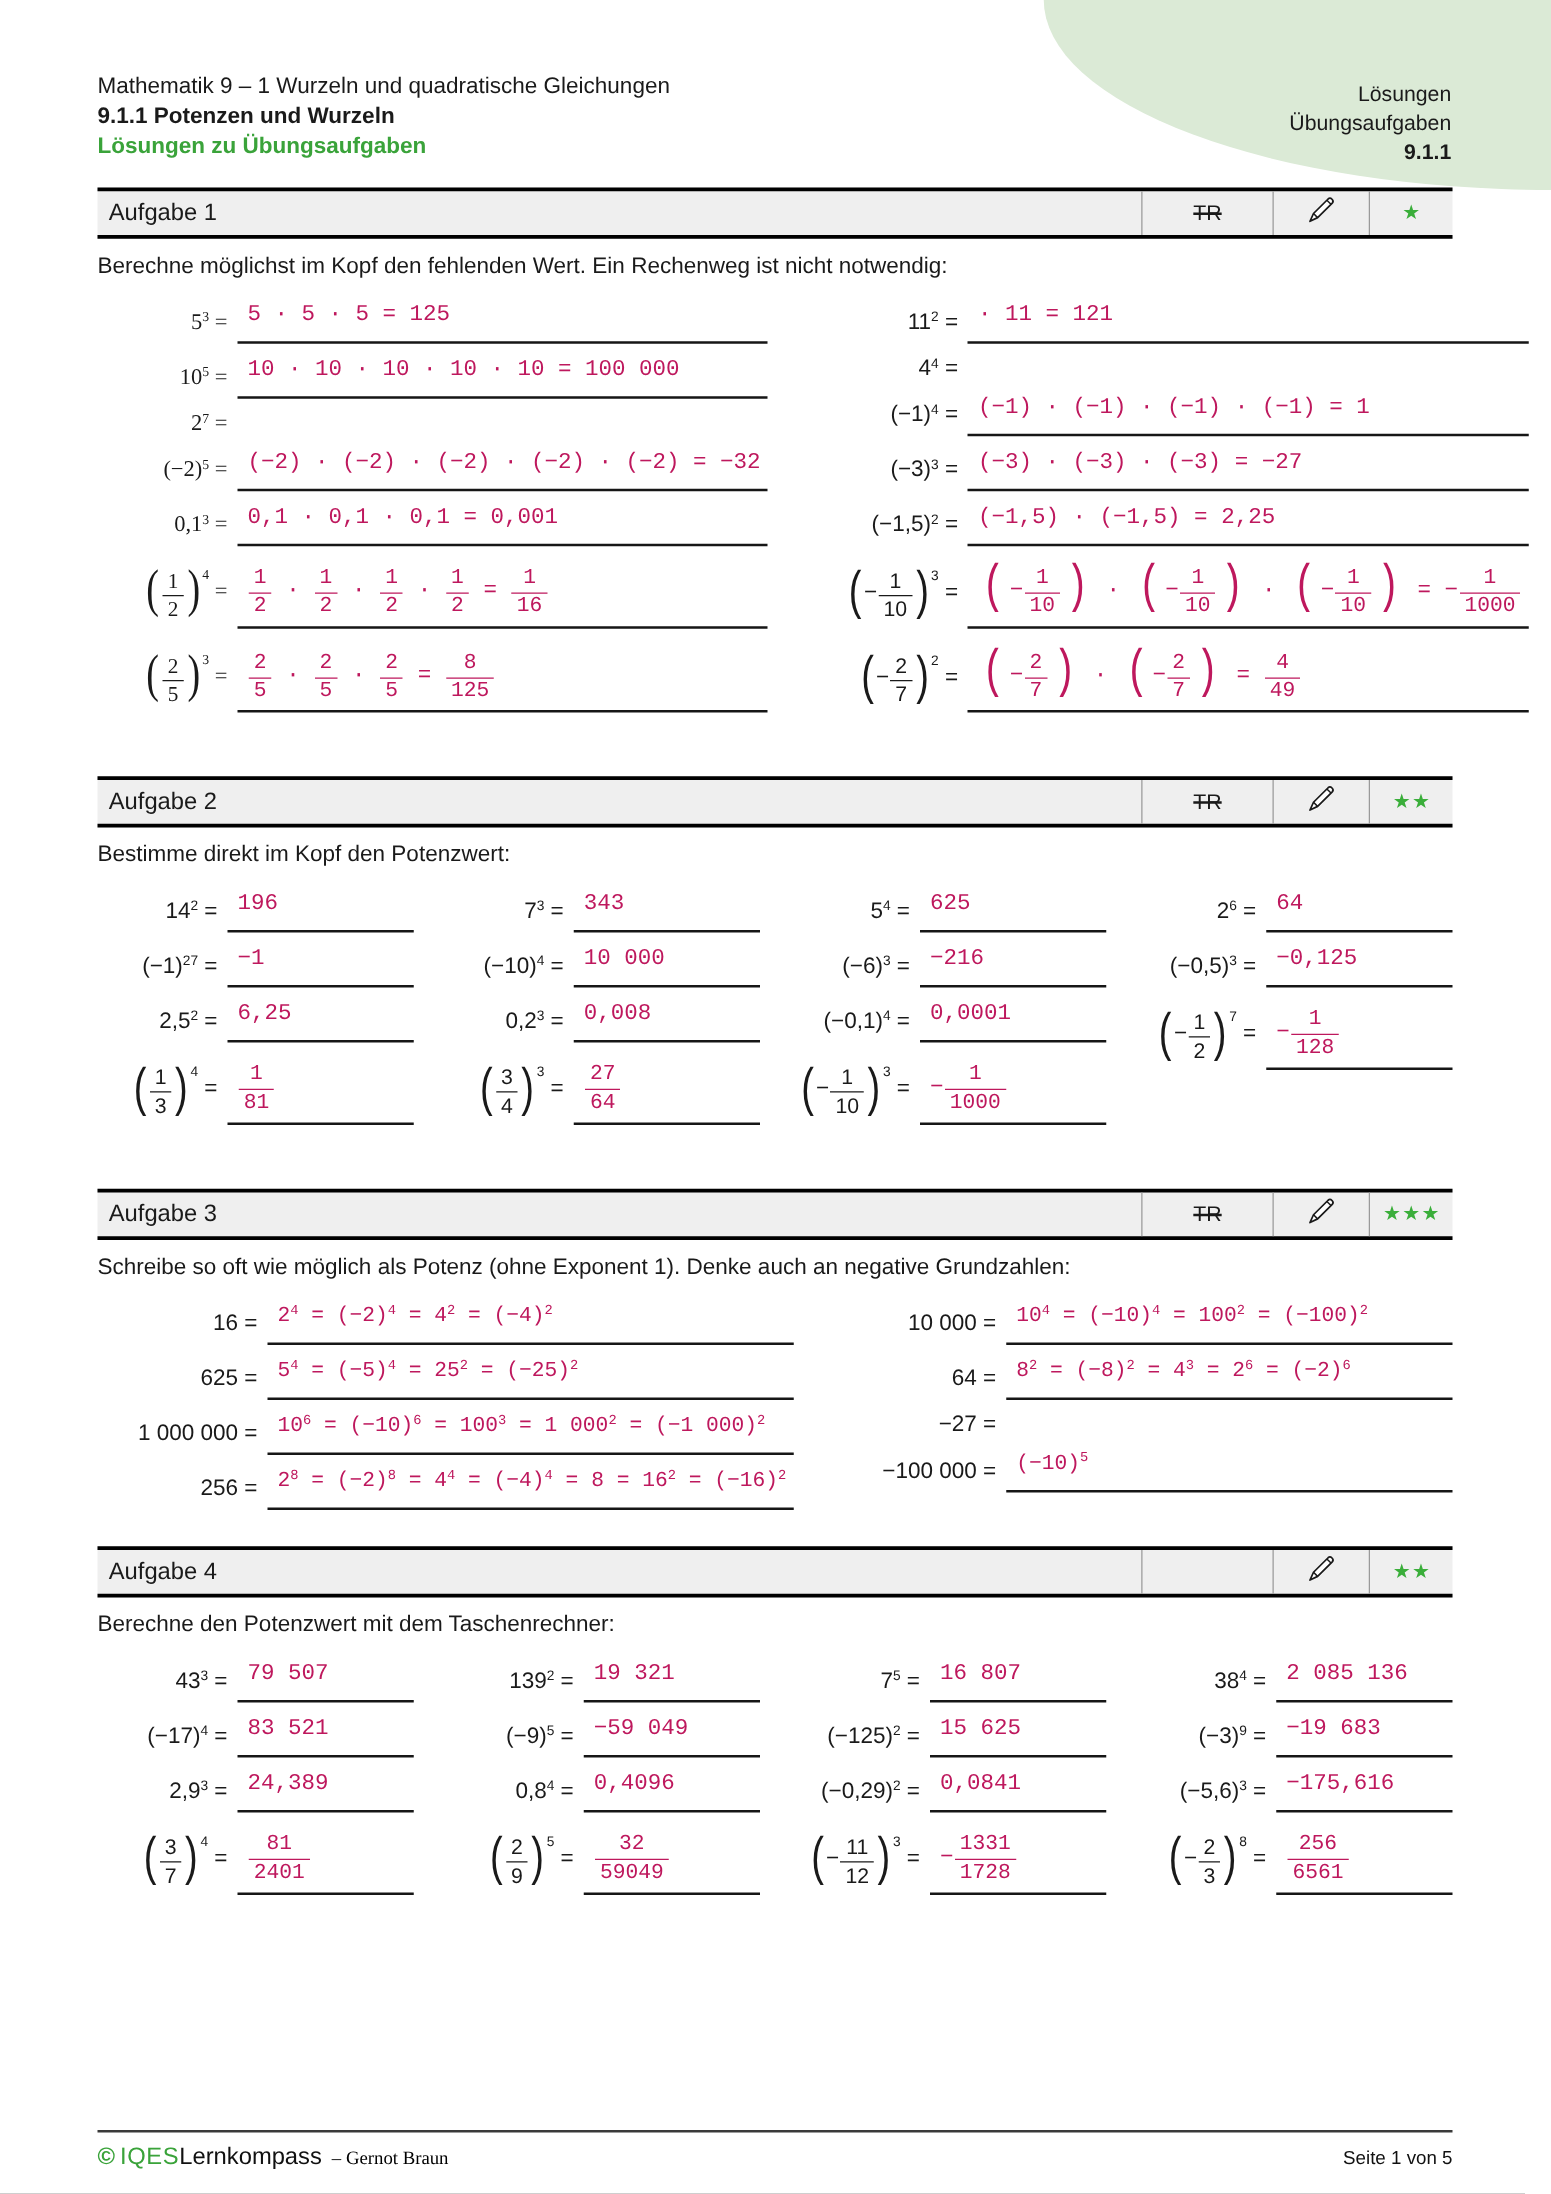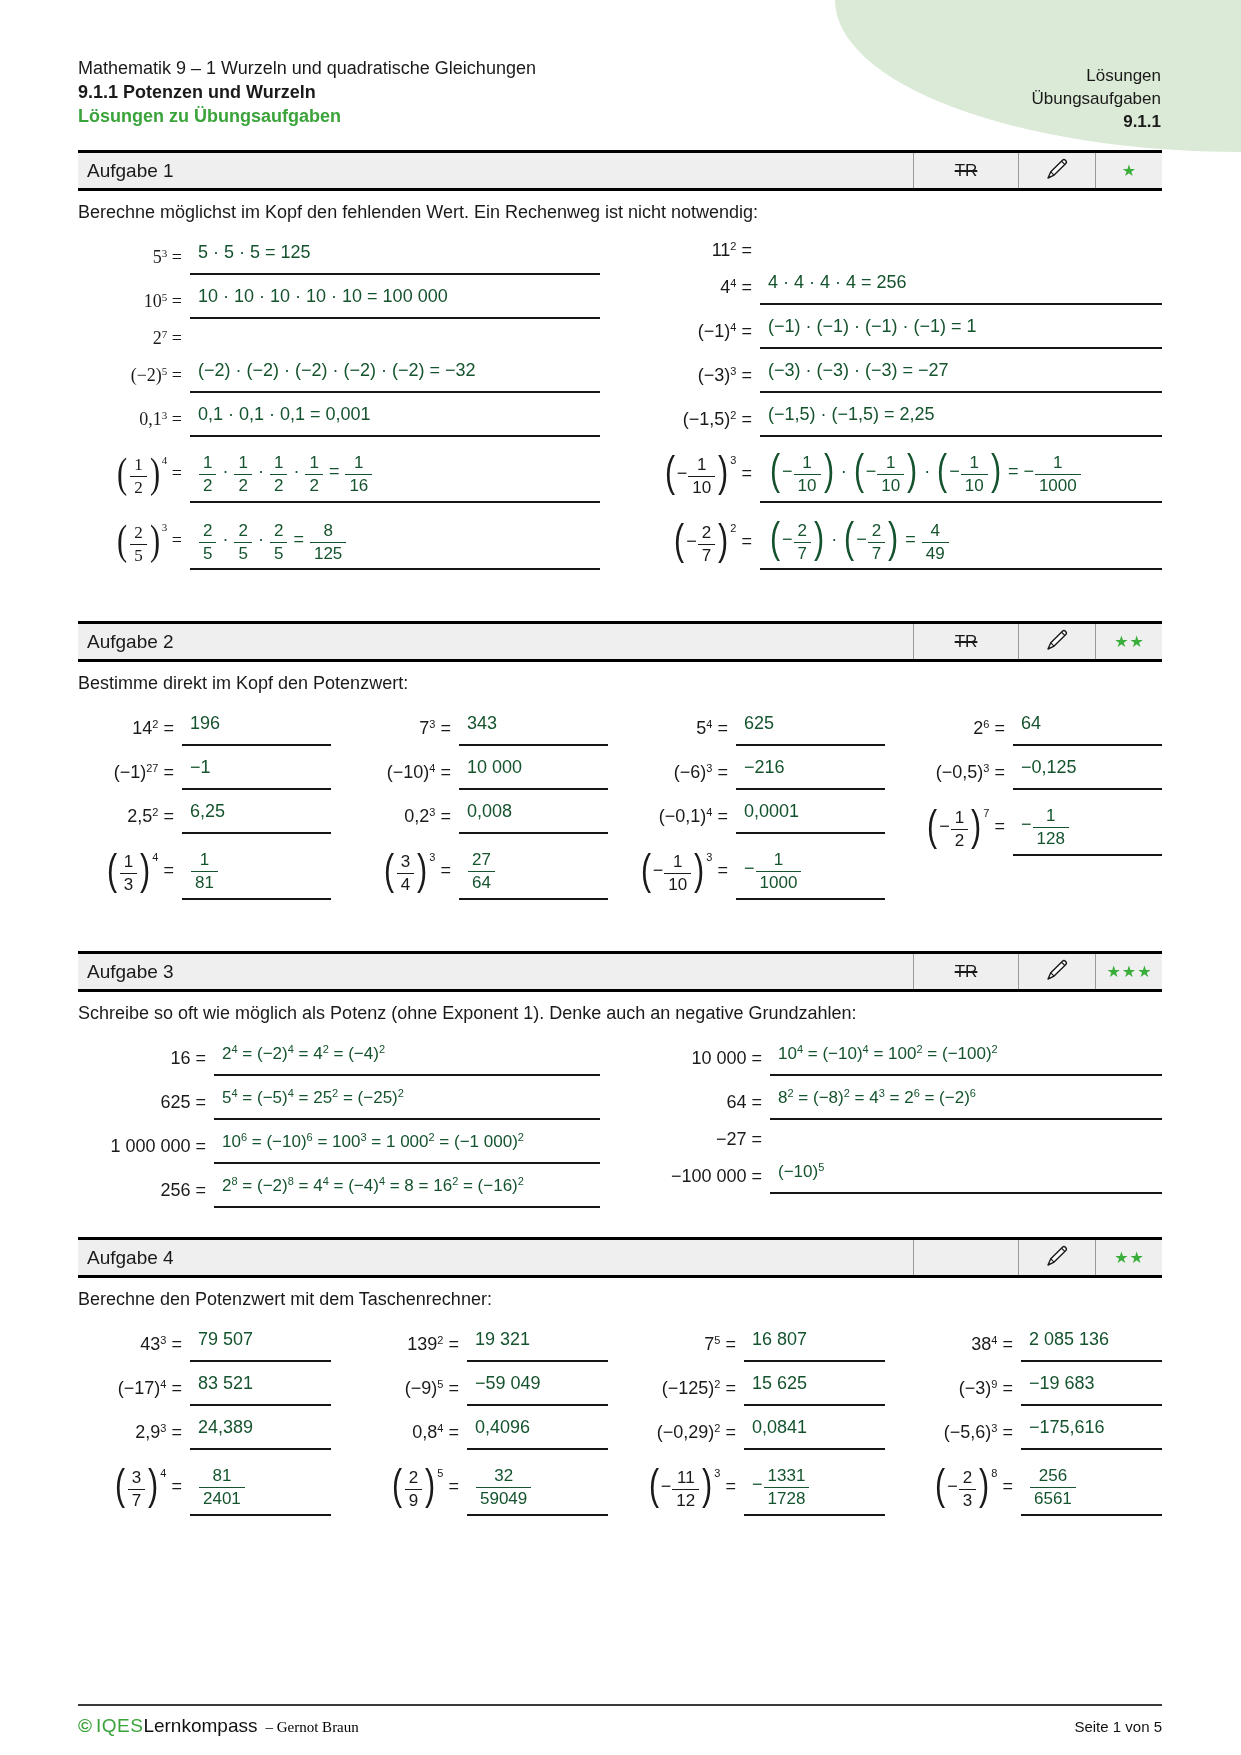--- a/index.html
+++ b/index.html
@@ -52,21 +52,21 @@
   .tallrow { margin-bottom:11px; }
   .plabel {
     flex-shrink:0; text-align:right; padding-right:8px;
     font-size:18px; white-space:nowrap;
   }
   .pans {
     flex:1; display:block; border-bottom:2px solid #161616;
     padding:2px 6px 6px 8px; min-height:25px;
   }
   .tallrow .pans { padding-top:6px; padding-bottom:8px; }
-  .psol { color:#14532d; font-size:18px; white-space:nowrap; }
+  .psol { color:#be185d; font-size:18px; white-space:nowrap;font-family:Liberation Mono, monospace; }
   .sec-3 .psol { font-size:17px; }
 
   sup { font-size:11px; vertical-align:6px; letter-spacing:0; }
   sup.hi { vertical-align:15px; }
 
   .frac {
     display:inline-block; vertical-align:middle; position:relative; top:2px;
     text-align:center; line-height:1.05; font-size:17px; margin:0 1px;
   }
   .fnum { display:block; padding:0 4px 2px; }
@@ -162,24 +162,24 @@
                 <span class="pans"><span class="psol"><span class="frac"><span class="fnum">1</span><span class="fden">2</span></span> · <span class="frac"><span class="fnum">1</span><span class="fden">2</span></span> · <span class="frac"><span class="fnum">1</span><span class="fden">2</span></span> · <span class="frac"><span class="fnum">1</span><span class="fden">2</span></span> = <span class="frac"><span class="fnum">1</span><span class="fden">16</span></span></span></span>
               </div>
               <div class="prob tallrow">
                 <span class="plabel"><span class="pgroup"><span class="paren">(</span><span class="pinner"><span class="frac"><span class="fnum">2</span><span class="fden">5</span></span></span><span class="paren">)</span></span><sup class="hi">3</sup> =</span>
                 <span class="pans"><span class="psol"><span class="frac"><span class="fnum">2</span><span class="fden">5</span></span> · <span class="frac"><span class="fnum">2</span><span class="fden">5</span></span> · <span class="frac"><span class="fnum">2</span><span class="fden">5</span></span> = <span class="frac"><span class="fnum">8</span><span class="fden">125</span></span></span></span>
               </div>
             </div>
             <div class="probcol">
               <div class="prob">
                 <span class="plabel">11<sup>2</sup> =</span>
+                <span class="pans"><span class="psol">· 11 = 121</span></span>
               </div>
               <div class="prob">
                 <span class="plabel">4<sup>4</sup> =</span>
-                <span class="pans"><span class="psol">4 · 4 · 4 · 4 = 256</span></span>
               </div>
               <div class="prob">
                 <span class="plabel">(−1)<sup>4</sup> =</span>
                 <span class="pans"><span class="psol">(−1) · (−1) · (−1) · (−1) = 1</span></span>
               </div>
               <div class="prob">
                 <span class="plabel">(−3)<sup>3</sup> =</span>
                 <span class="pans"><span class="psol">(−3) · (−3) · (−3) = −27</span></span>
               </div>
               <div class="prob">

